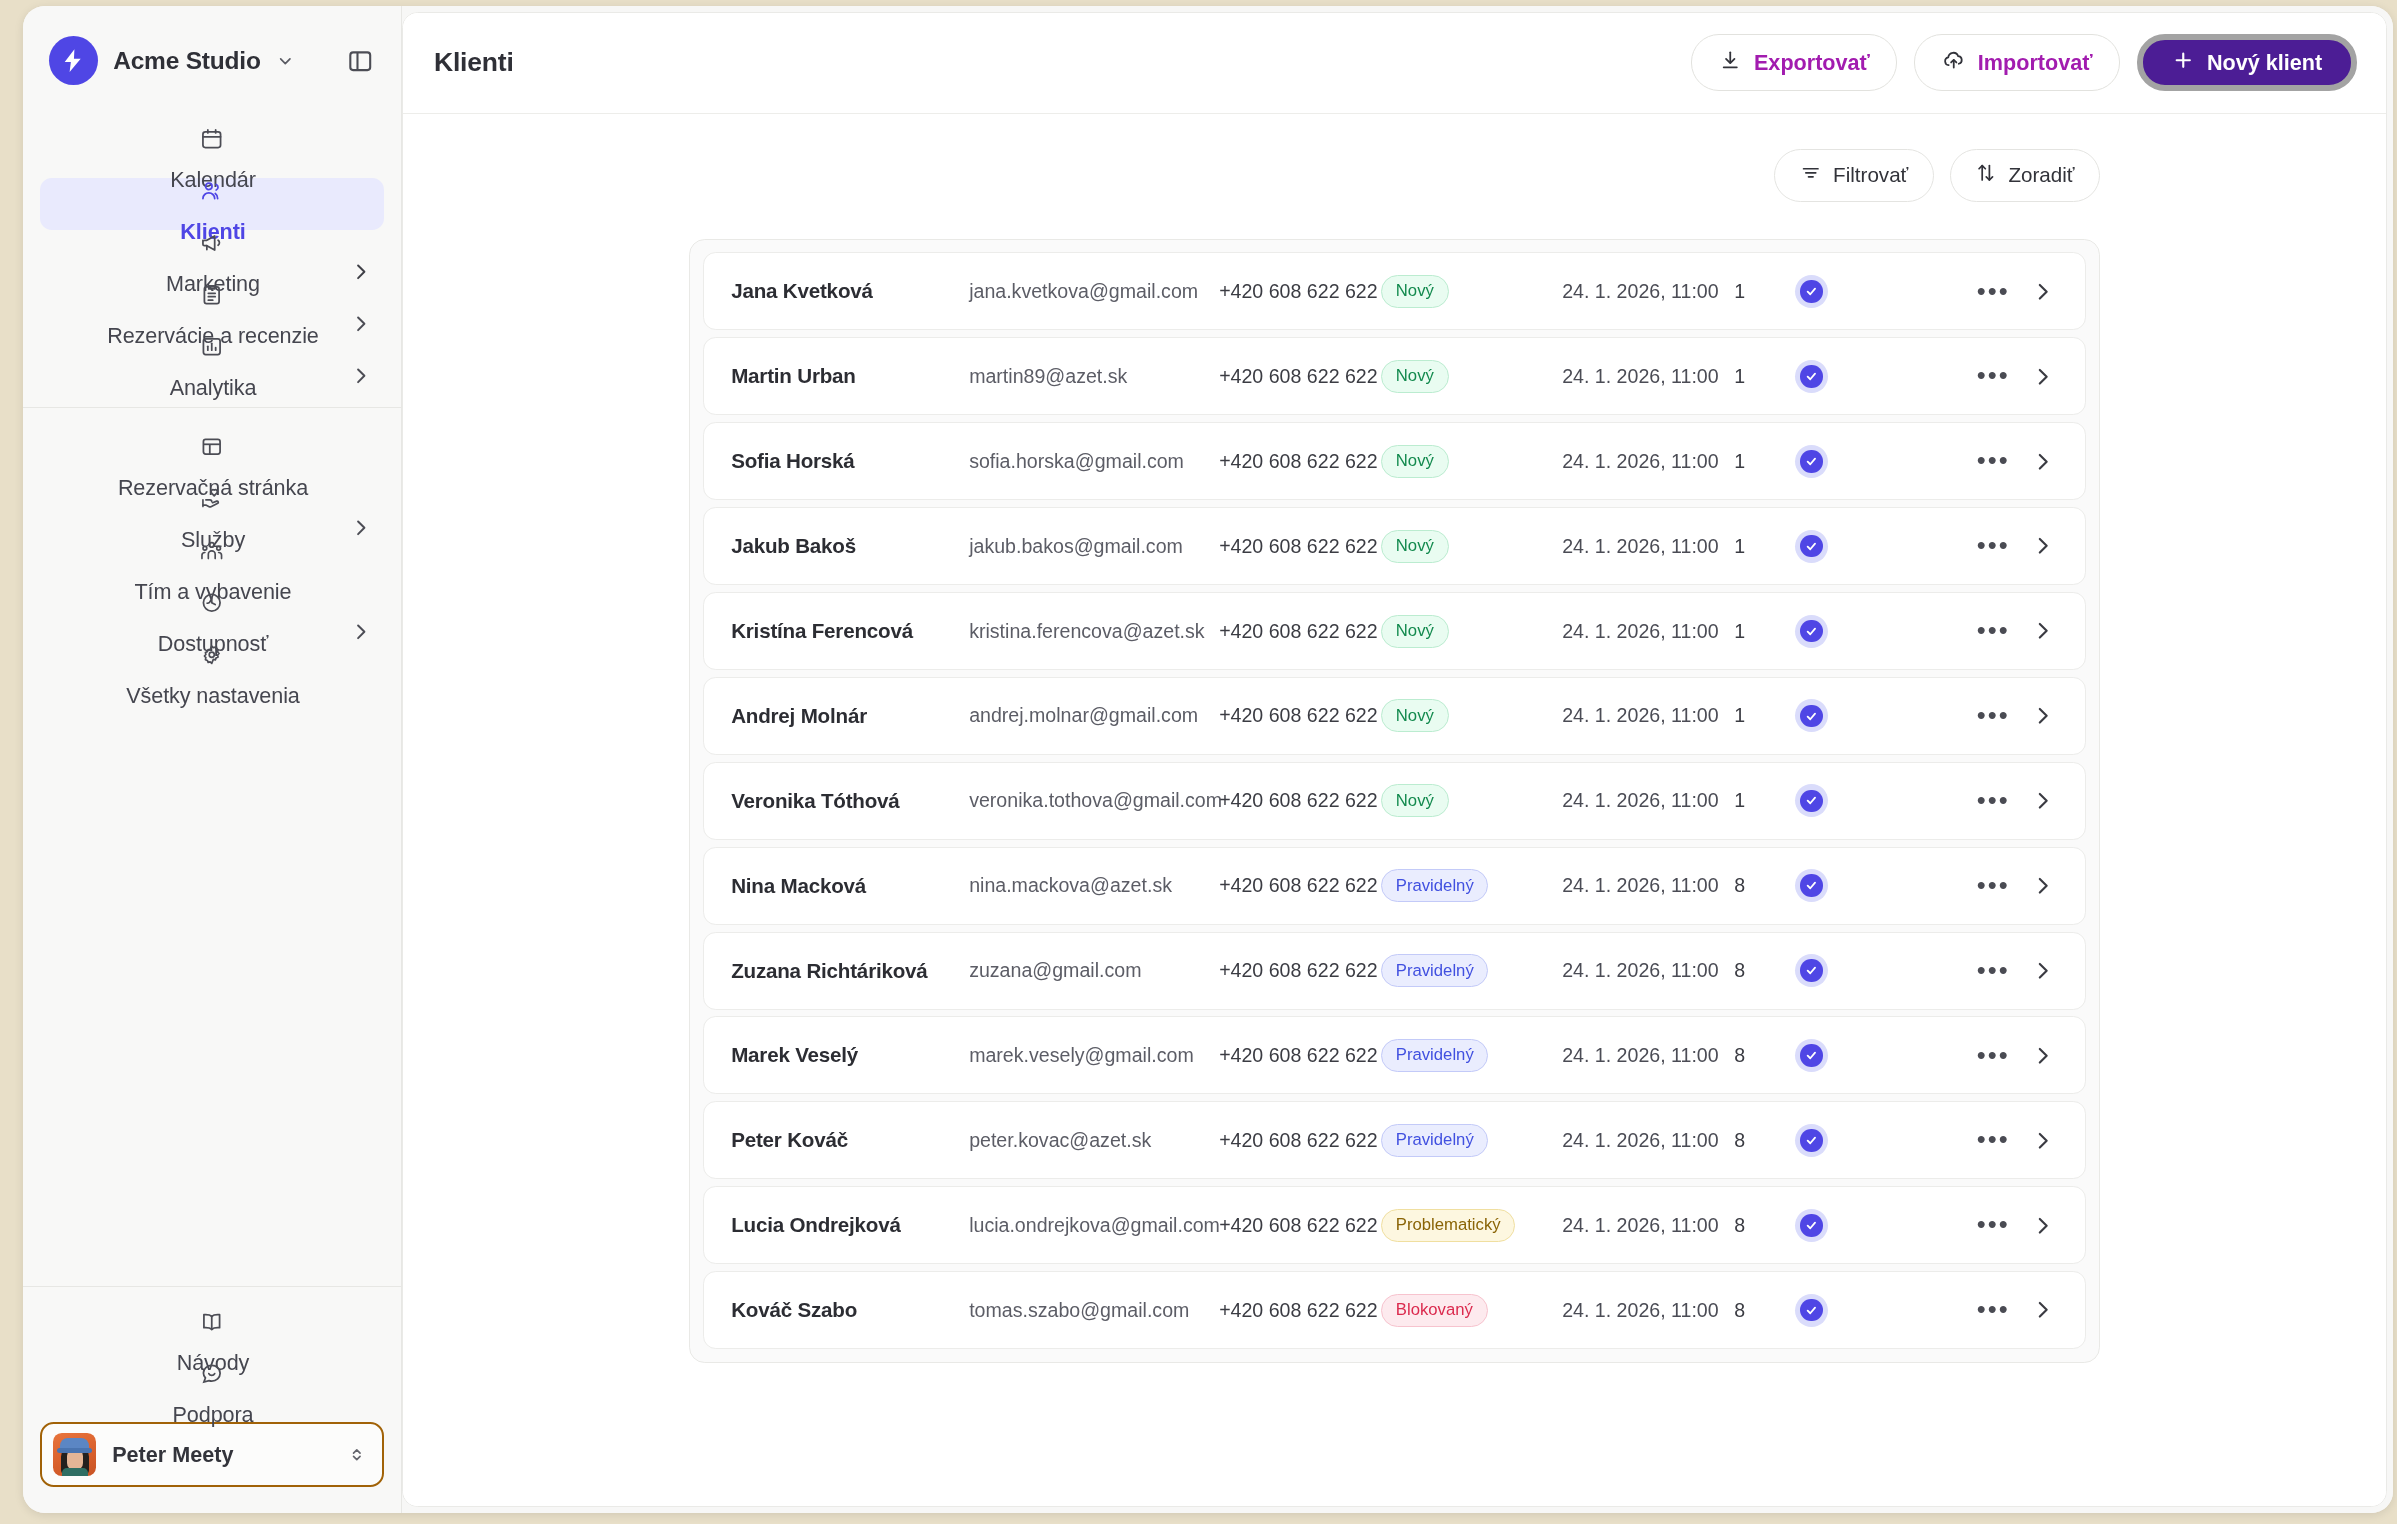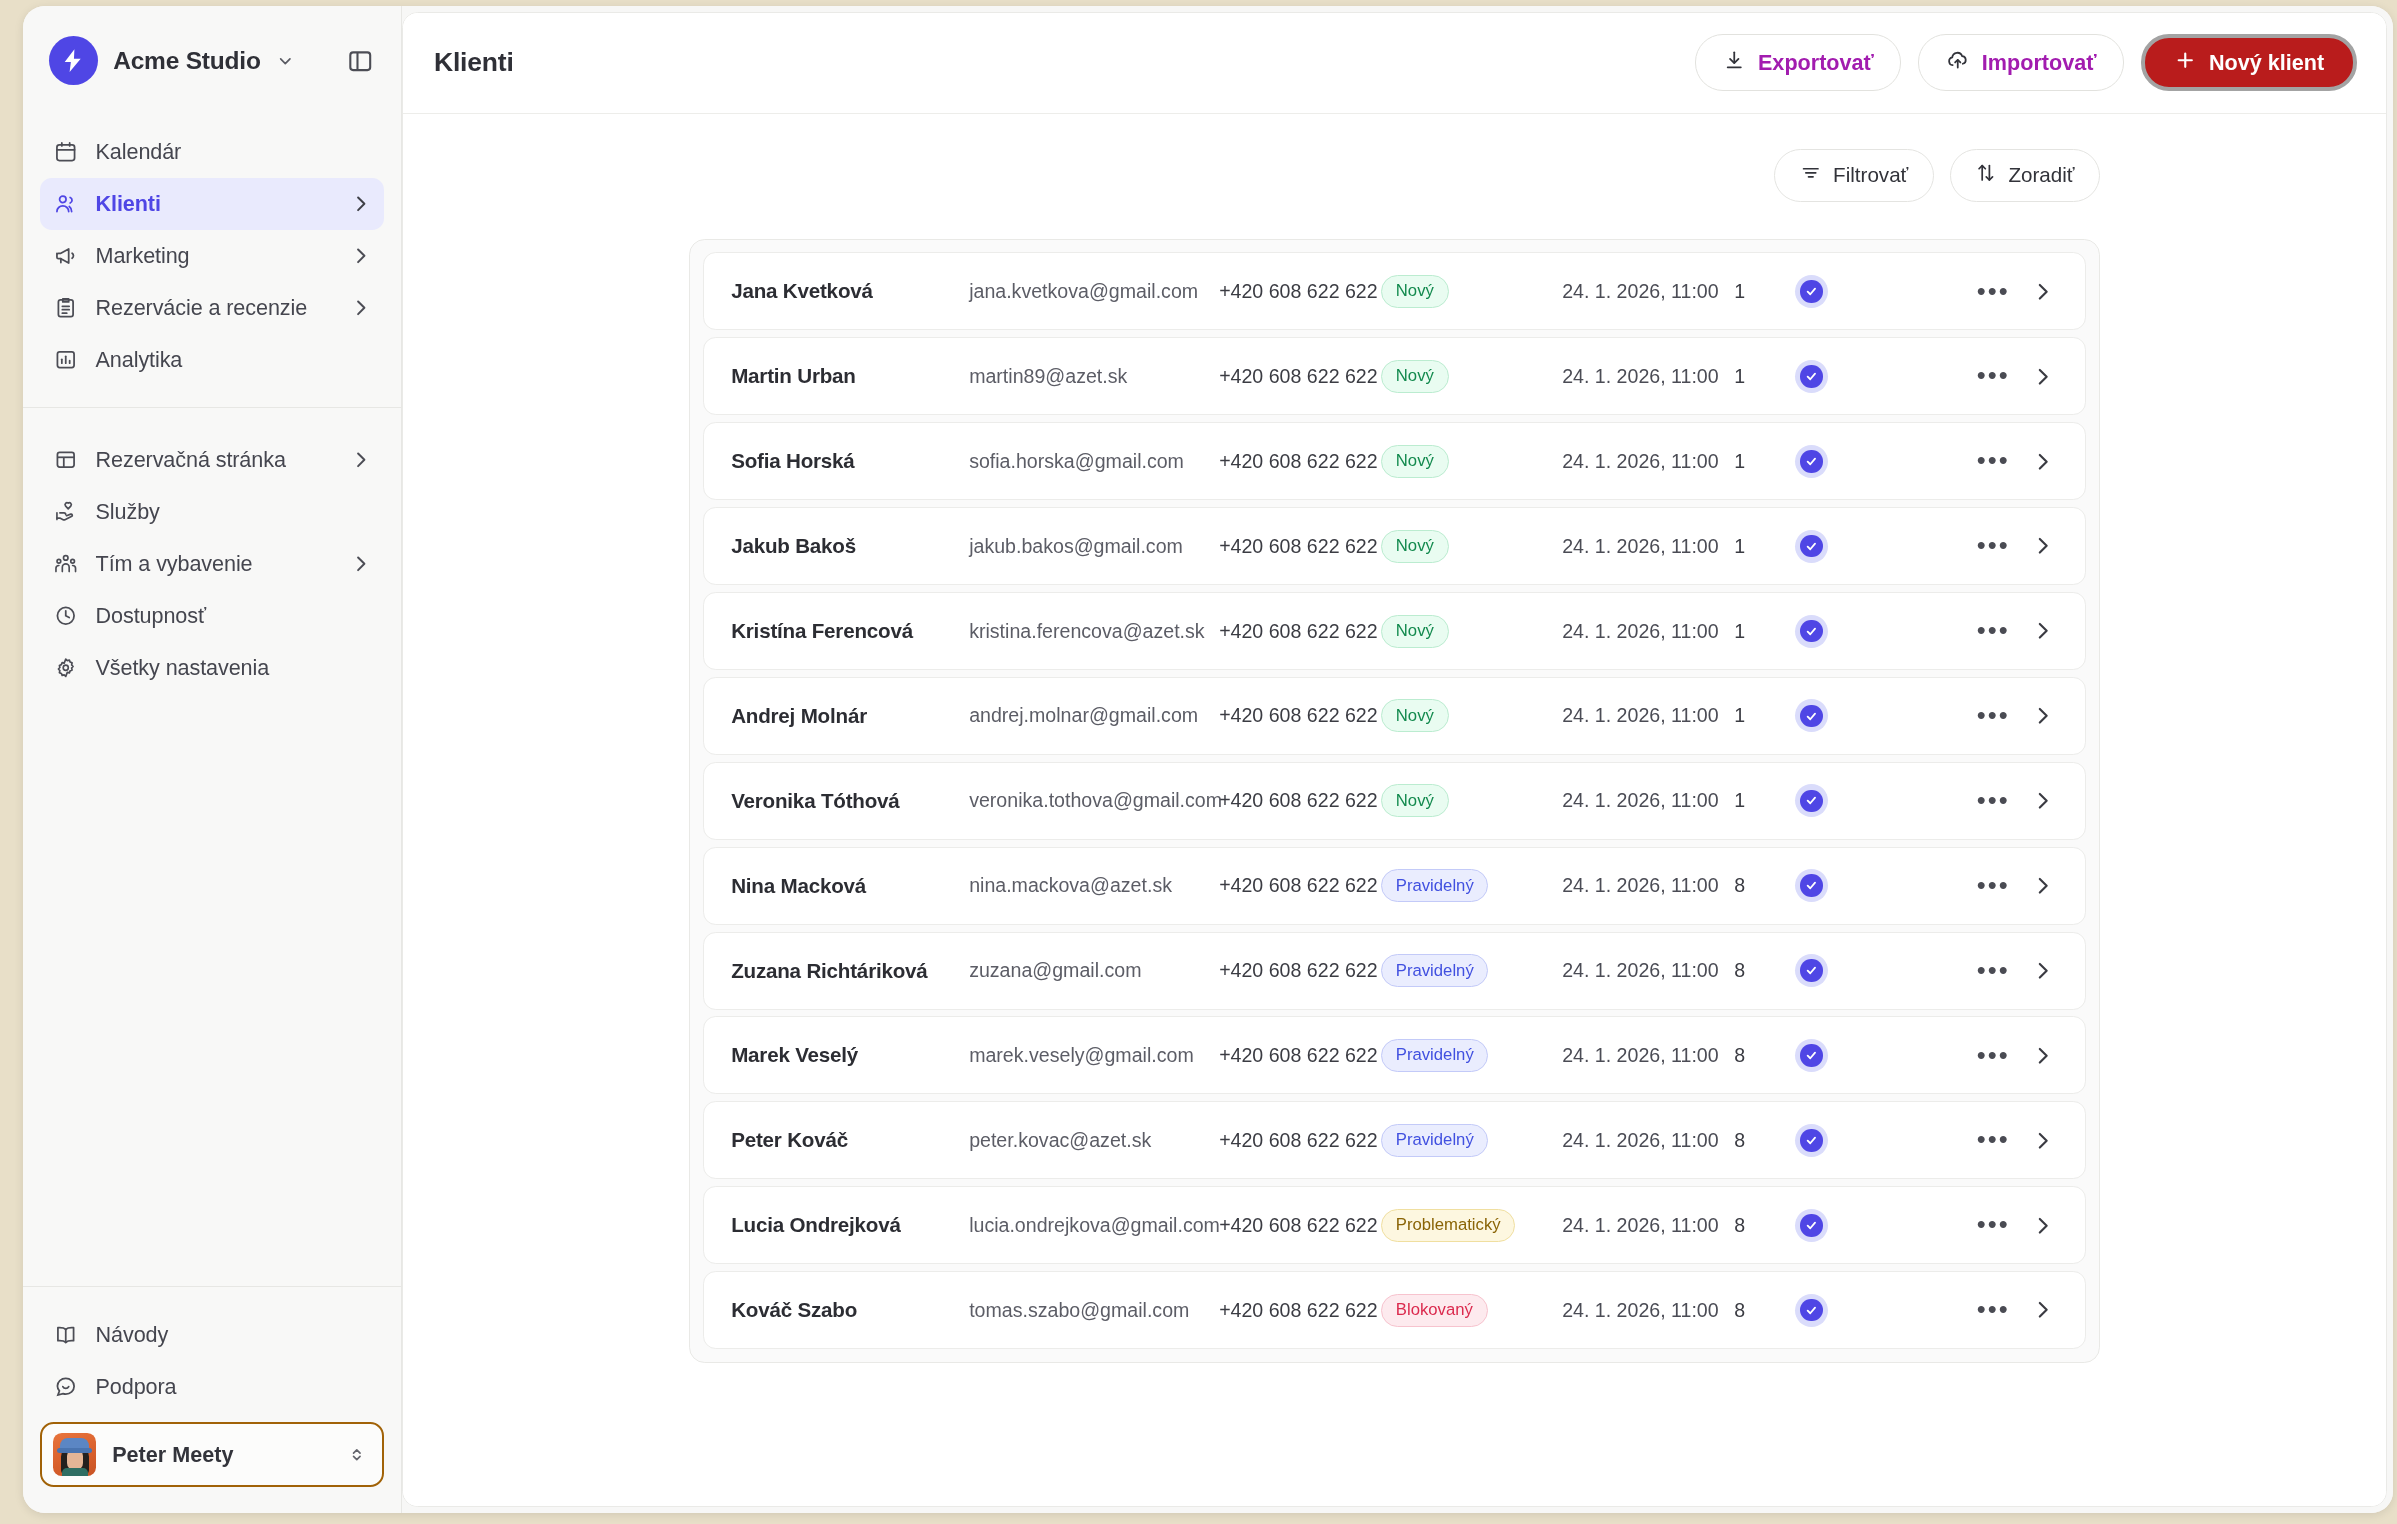--- a/index.html
+++ b/index.html
@@ -58,20 +58,21 @@
   }
   .nav-group.divided { border-top: 1px solid #e7e7e4; padding-top: 25.5px; }
   .nav-item {
     height: 52px;
     display: flex;
     align-items: center;
     padding: 0 12.7px 0 14.7px;
     border-radius: 11.8px;
     gap: 15.7px;
     cursor: pointer;
+    flex-direction: column;
   }
   .nav-item .nav-label {
     font-size: 21.6px;
     color: #45464f;
     font-weight: 500;
     letter-spacing: -0.1px;
   }
   .nav-item .nav-icon { display:flex; align-items:center; width: 25.5px; flex:0 0 25.5px; }
   .nav-item .nav-chevron { margin-left: auto; display:flex; align-items:center; }
   .nav-item.active { background: #e9eafd; }
@@ -153,21 +154,21 @@
     display: inline-flex;
     align-items: center;
     gap: 12.7px;
     padding: 0 26.5px;
     font-size: 21.6px;
     font-weight: 500;
     cursor: pointer;
     white-space: nowrap;
   }
   .btn-outline { background: #fff; border: 1px solid #e2e2de; color: #a21caf; font-weight: bold; }
-  .btn-primary { background: #b91c1c; border: 4px solid #a3a3a3; color: #fff; font-weight: 600; padding: 0 29px; }
+  .btn-primary { background: #4c1d95; border: 6px solid #a3a3a3; color: #fff; font-weight: 600; padding: 0 29px; }
 
   .content-area {
     flex: 1 1 auto;
     overflow: hidden;
     padding: 35px 0 0 0;
     background: #fff;
     display: flex;
     flex-direction: column;
     align-items: center;
   }

